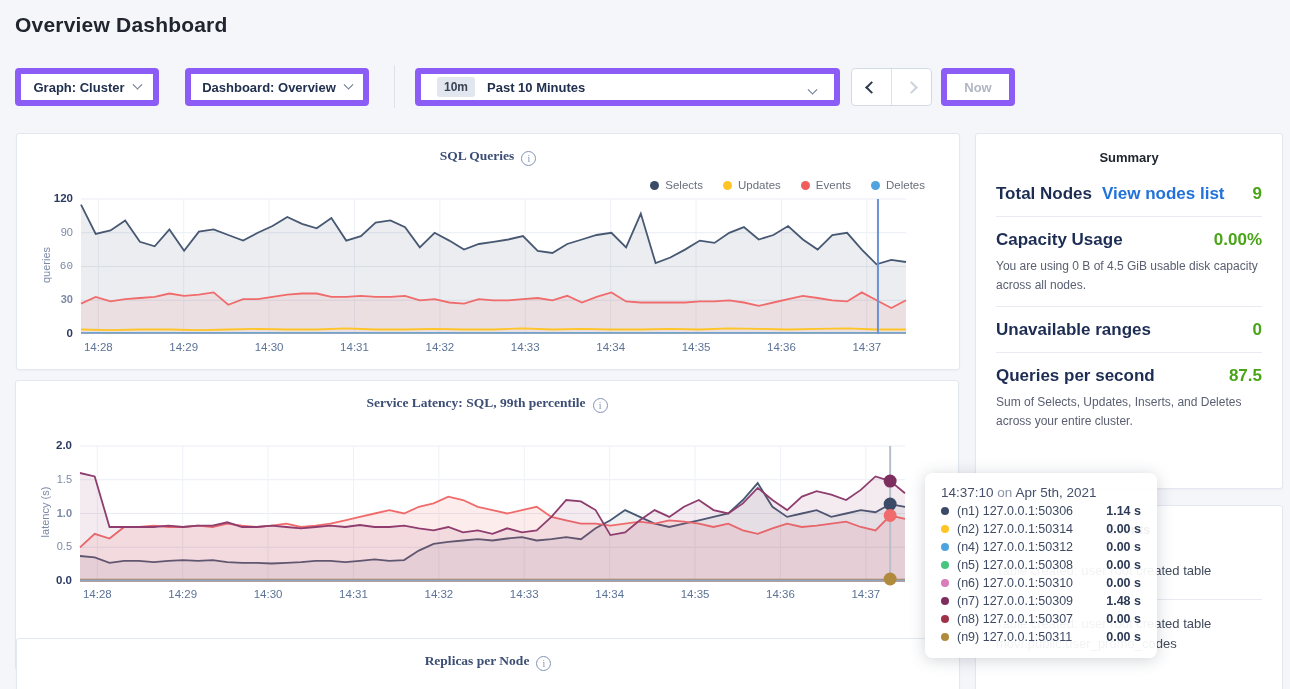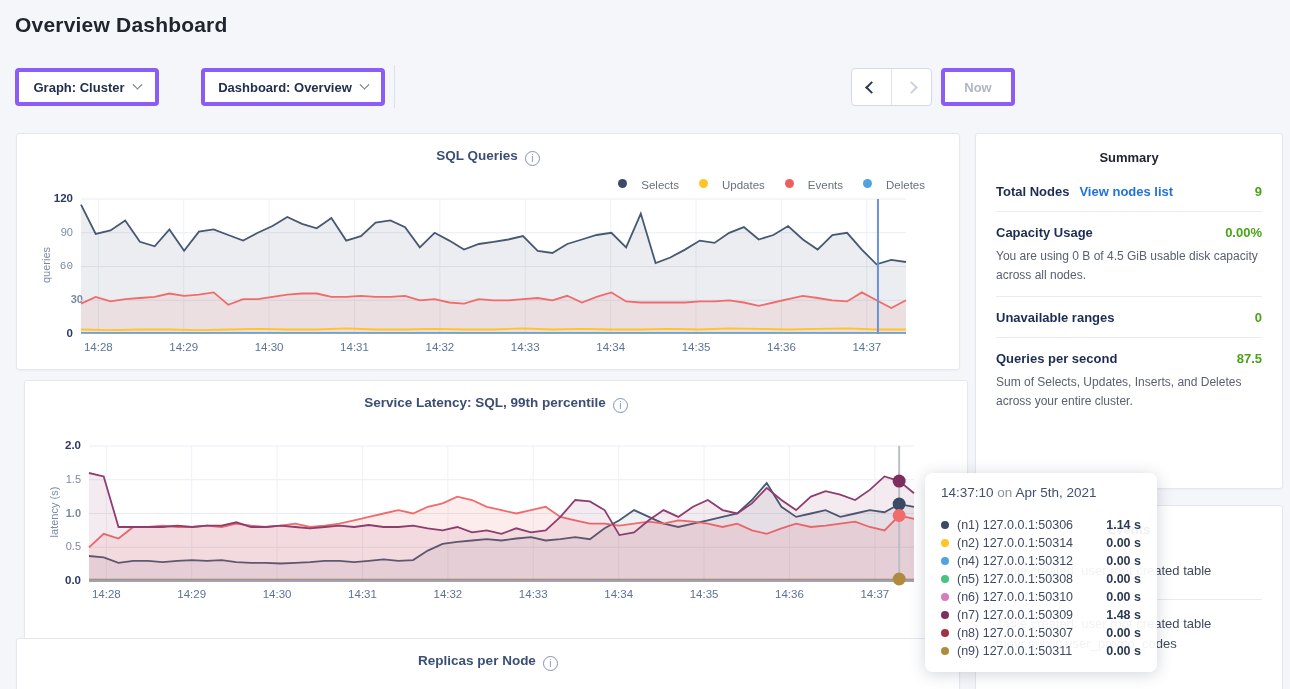--- a/index.html
+++ b/index.html
@@ -4,83 +4,83 @@
 <style>
   * { margin:0; padding:0; box-sizing:border-box; }
   html,body { width:1290px; height:689px; overflow:hidden; }
   body { font-family:"Liberation Sans", sans-serif; background:#f5f6fa; position:relative; color:#242a35; }
 
   .stage { position:absolute; inset:0; }
 
   h1 { position:absolute; left:15px; top:13px; font-size:21px; font-weight:600; color:#20252e; letter-spacing:.2px; }
 
   
-  .btn { position:absolute; top:68px; height:38px; background:#fff; border:4px solid #8b5cf6; border-radius:4px;
+  .btn { position:absolute; top:68px; height:38px; background:#fff; border:6px solid #8b5cf6; border-radius:4px;
          display:flex; align-items:center; justify-content:center; gap:9px; font-size:13px; font-weight:bold; color:#21304e; cursor:pointer; }
   #dd-graph { left:15px; width:144px; }
-  #dd-dashboard { left:185px; width:184px;margin-left:16px; }
+  #dd-dashboard { left:185px; width:184px; }
   .chev { width:7px; height:7px; border-right:1.6px solid #64708a; border-bottom:1.6px solid #64708a;
           transform:rotate(45deg) translate(-2px,-2px); display:inline-block; }
   .toolbar-divider { position:absolute; left:394px; top:65px; width:1px; height:43px; background:#dce1ea; }
 
   #time-select { left:415px; width:425px; justify-content:flex-start; padding:0 16px; gap:12px; }
   .time-badge { background:#e2e7ef; color:#3a4254; font-size:12px; font-weight:bold; border-radius:3px; padding:3px 7px; }
   #time-select .chev { position:absolute; right:18px; top:15px; }
 
   #arrow-group { position:absolute; left:851px; top:68px; width:81px; height:38px; background:#fff; border:1px solid #d4dae5; border-radius:4px; display:flex; }
   .arrow-btn { flex:1; display:flex; align-items:center; justify-content:center; cursor:pointer; }
   .arrow-btn + .arrow-btn { border-left:1px solid #dce1ea; }
   .chev-left  { width:9px; height:9px; border-left:2.4px solid #2f3a4f; border-bottom:2.4px solid #2f3a4f; transform:rotate(45deg); }
   .chev-right { width:9px; height:9px; border-right:2.4px solid #ccd2dc; border-top:2.4px solid #ccd2dc; transform:rotate(45deg); }
   #now-btn { left:941px; width:74px; color:#b0b6c2; cursor:default; }
 
   
   .card { position:absolute; background:#fff; border:1px solid #e3e8f0; border-radius:3px; box-shadow:0 1px 2px rgba(40,50,70,.04); }
   #card-sql      { left:16px;  top:133px; width:944px; height:237px; }
-  #card-latency  { left:24px;  top:380px; width:944px; height:290px; }
+  #card-latency  { left:15px;  top:380px; width:944px; height:290px; }
   #card-replicas { left:16px;  top:638px; width:944px; height:120px; }
   #card-summary  { left:975px; top:133px; width:308px; height:356px; }
   #card-events   { left:975px; top:505px; width:308px; height:200px; z-index:1; }
 
-  .chart-title { position:absolute; top:14px; left:0; width:100%; text-align:center; font-size:13.5px; font-weight:bold; color:#3c4e74; }
+  .chart-title { position:absolute; top:14px; left:0; width:100%; text-align:center; font-size:13.5px; font-weight:bold; color:#3c4e74;font-family:Liberation Serif, serif; }
   .info-icon { display:inline-block; width:15px; height:15px; border:1px solid #8294b5; border-radius:50%; color:#8294b5;
                font-size:10px; font-weight:normal; line-height:14px; text-align:center; vertical-align:-2px; margin-left:7px; font-style:normal; cursor:pointer; }
 
   .legend { position:absolute; top:45px; right:34px; display:flex; gap:20px; list-style:none; }
-  .legend li { display:flex; align-items:flex-start; gap:14px; font-size:11.5px; color:#68707c; }
+  .legend li { display:flex; align-items:center; gap:6px; font-size:11.5px; color:#68707c; }
   .legend .dot { width:9px; height:9px; border-radius:50%; display:inline-block; }
 
   .plot-host { position:absolute; inset:0; }
   .plot-svg { position:absolute; left:64px; top:65px; width:825px; height:135px; overflow:visible; }
   .ylab { position:absolute; width:48px; text-align:right; font-size:11px; color:#7c89a6; }
   .ylab.bold { font-weight:bold; color:#2c3a63; font-size:11.5px; }
   .xlab { position:absolute; width:52px; text-align:center; font-size:11.5px; color:#5b7396; }
   .axis-name { position:absolute; left:-26px; width:110px; text-align:center; font-size:11px; color:#7c89a6;
                transform:rotate(-90deg); transform-origin:center; }
 
   
   .panel-title { padding-top:16px; text-align:center; font-size:13px; font-weight:bold; color:#20252e; }
   .sum-rows { padding:6px 20px 0; }
   .sum-row { padding:13px 0 12px; }
   .sum-row + .sum-row { border-top:1px solid #e8ebf1; }
-  .sum-head { display:flex; align-items:baseline; gap:10px; font-size:13px; }
+  .sum-head { display:flex; align-items:baseline; gap:10px; font-size:17px; }
   .sum-label { font-weight:bold; color:#1d2c53; }
   .sum-link { font-weight:bold; color:#2272d9; text-decoration:none; cursor:pointer; }
   .sum-val { margin-left:auto; font-weight:bold; color:#49a417; }
   .sum-desc { margin-top:7px; font-size:12px; color:#5a6072; line-height:1.55; }
 
   
   .ev-items { padding:10px 20px 0; }
   .ev-item { padding:14px 0 18px; font-size:13px; color:#414a5c; line-height:1.55; }
   .ev-item + .ev-item { border-top:1px solid #e8ebf1; }
 
   
   #tooltip { position:absolute; left:925px; top:473px; width:232px; z-index:50; background:rgba(255,255,255,.93);
              border-radius:8px; box-shadow:0 2px 16px rgba(50,60,80,.22); padding:12px 16px 12px; }
-  .tt-head { font-size:13.5px; color:#44506b; margin-bottom:16px; }
+  .tt-head { font-size:13.5px; color:#44506b; margin-bottom:2px; }
   .tt-head .tt-on { color:#8b93a7; }
   .tt-row { display:flex; align-items:center; gap:8px; font-size:12.5px; color:#3e4a63; height:18px; }
   .tt-row .dot { width:8px; height:8px; border-radius:50%; flex:0 0 8px; }
   .tt-val { margin-left:auto; font-weight:bold; color:#2c3a56; }
 </style>
 </head>
 <body>
 
 <div class="stage">
 
@@ -91,20 +91,25 @@
     <i class="chev"></i>
   </div>
 
   <div class="btn" id="dd-dashboard">
     <span>Dashboard: Overview</span>
     <i class="chev"></i>
   </div>
 
   <div class="toolbar-divider"></div>
 
+  <div class="btn" id="time-select">
+    <span class="time-badge">10m</span>
+    <span>Past 10 Minutes</span>
+    <i class="chev"></i>
+  </div>
 
   <div id="arrow-group">
     <div class="arrow-btn">
         <i class="chev-left"></i>
       </div>
     <div class="arrow-btn">
         <i class="chev-right"></i>
       </div>
   </div>
 
@@ -129,21 +134,21 @@
           <span class="dot" style="background: rgb(240, 93, 93);"></span>
           <span>Events</span>
         </li>
         <li>
           <span class="dot" style="background: rgb(79, 163, 223);"></span>
           <span>Deletes</span>
         </li>
       </ul>
     <div class="plot-host" id="plot-sql">
         <span class="ylab bold" style="left: 8px; top: 193px;">0</span>
-        <span class="ylab" style="left: 18px; top: 159.25px; font-weight: bold;">30</span>
+        <span class="ylab" style="left: 8px; top: 159.25px; font-weight: bold;">30</span>
         <span class="ylab" style="left: 8px; top: 125.5px; font-family: Liberation Mono, monospace;">60</span>
         <span class="ylab" style="left: 8px; top: 91.75px;">90</span>
         <span class="ylab bold" style="left: 8px; top: 58px;">120</span>
         <span class="axis-name" style="top: 124.5px;">queries</span>
         <span class="xlab" style="left: 55.325px; top: 207px;">14:28</span>
         <span class="xlab" style="left: 140.713px; top: 207px;">14:29</span>
         <span class="xlab" style="left: 226.1px; top: 207px;">14:30</span>
         <span class="xlab" style="left: 311.488px; top: 207px;">14:31</span>
         <span class="xlab" style="left: 396.875px; top: 207px;">14:32</span>
         <span class="xlab" style="left: 482.262px; top: 207px;">14:33</span>

